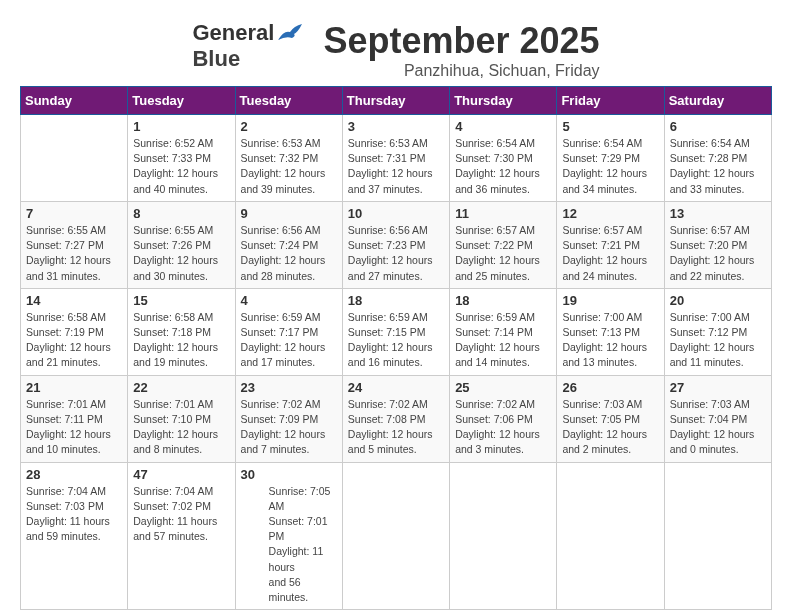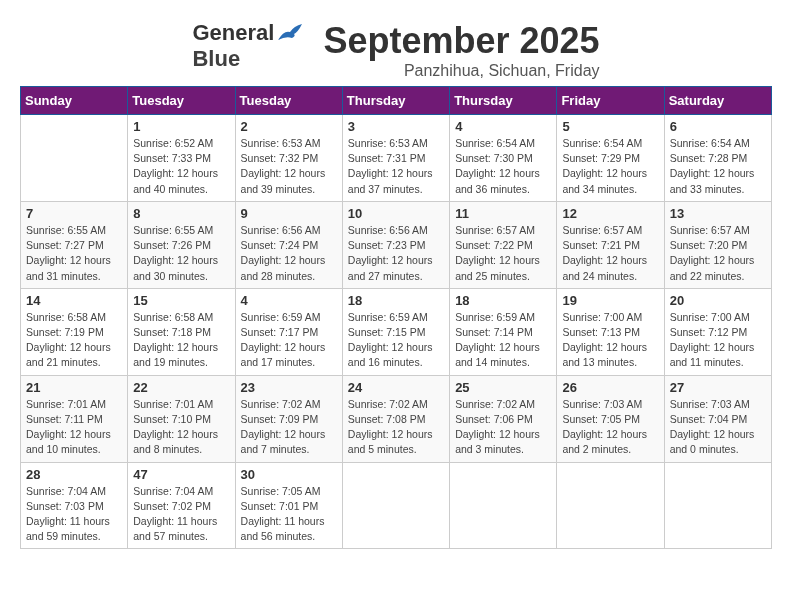--- a/index.html
+++ b/index.html
@@ -336,21 +336,21 @@
         </td>
         <td>
           <span class="day-number">47</span>
           <div class="day-info" style="white-space: pre-line;">Sunrise: 7:04 AM
 Sunset: 7:02 PM
 Daylight: 11 hours
 and 57 minutes.</div>
         </td>
         <td>
           <span class="day-number">30</span>
-          <div class="day-info" style="white-space: pre-line;">Sunrise: 7:05 AM
+          <div class="day-info" style="white-space: pre-line; margin-left: 28px;">Sunrise: 7:05 AM
 Sunset: 7:01 PM
 Daylight: 11 hours
 and 56 minutes.</div>
         </td>
         <td class="empty-cell"></td>
         <td class="empty-cell"></td>
         <td class="empty-cell"></td>
         <td class="empty-cell"></td>
       </tr>
     </tbody>

